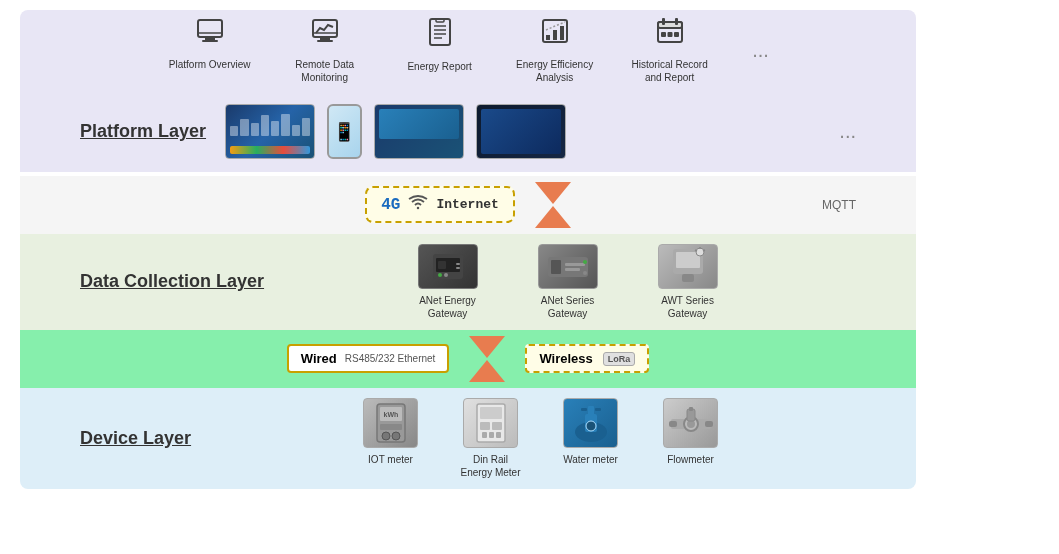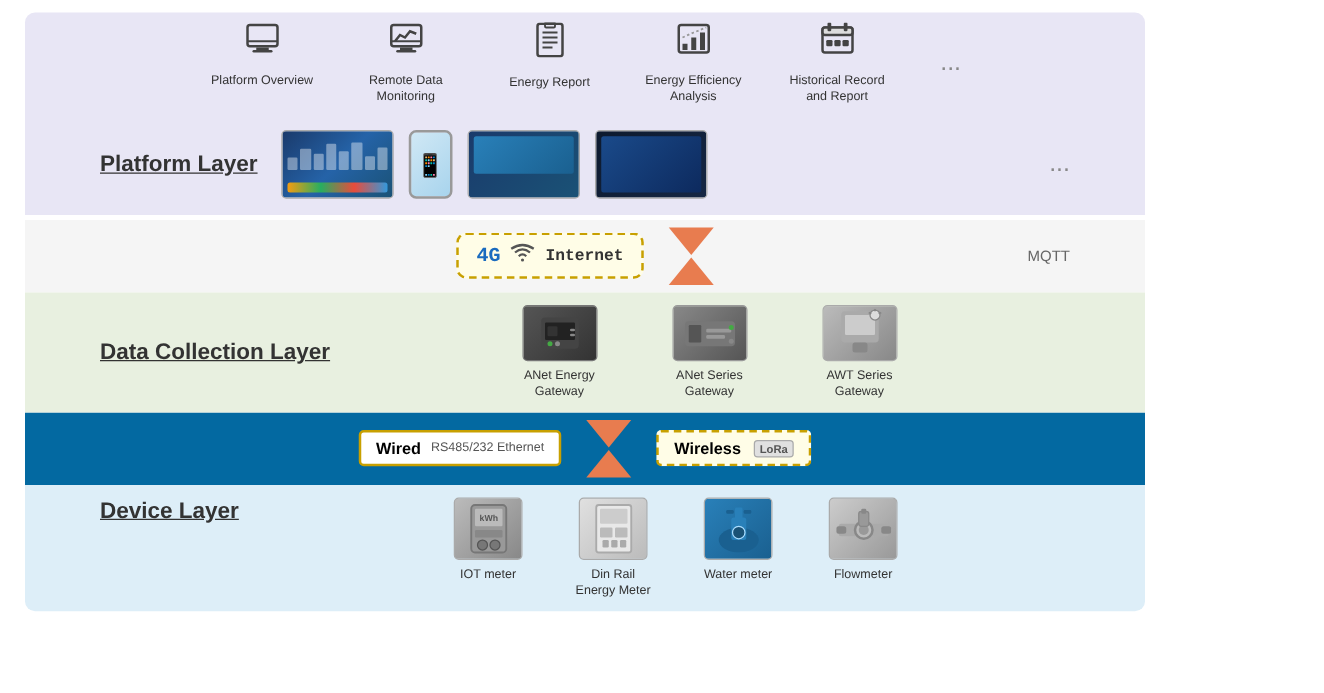--- a/index.html
+++ b/index.html
@@ -307,21 +307,21 @@
       font-weight: bold;
       border: 1px solid #aaa;
     }
 
     
     .wired-wireless-row {
       display: flex;
       align-items: center;
       justify-content: center;
       padding: 6px 60px;
-      background: #0369a1;
+      background: #86efac;
       min-height: 50px;
       gap: 20px;
     }
 
     .wired-box {
       border: 2px solid #c8a000;
       border-radius: 4px;
       padding: 5px 12px;
       display: flex;
       align-items: center;
@@ -356,21 +356,21 @@
       border-radius: 3px;
       padding: 1px 4px;
       color: #555;
     }
 
     
     .device-layer {
       background: #ddeef8;
       padding: 10px 60px;
       display: flex;
-      align-items: flex-start;
+      align-items: center;
       gap: 15px;
       min-height: 95px;
       border-radius: 0 0 8px 8px;
     }
 
     .device-icons-bottom {
       display: flex;
       gap: 20px;
       align-items: flex-start;
       flex: 1;

